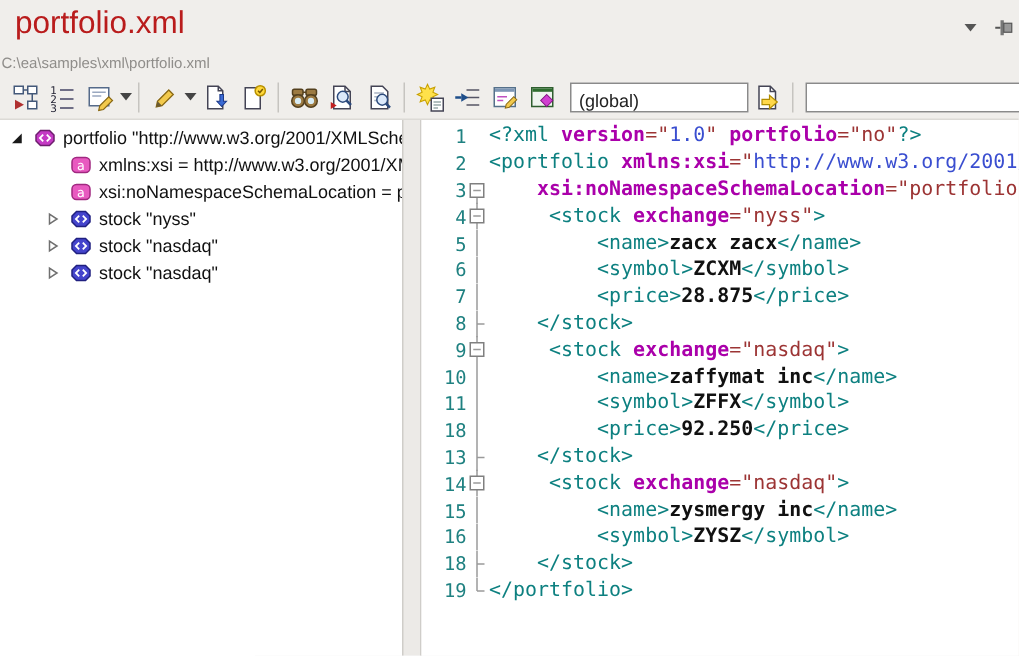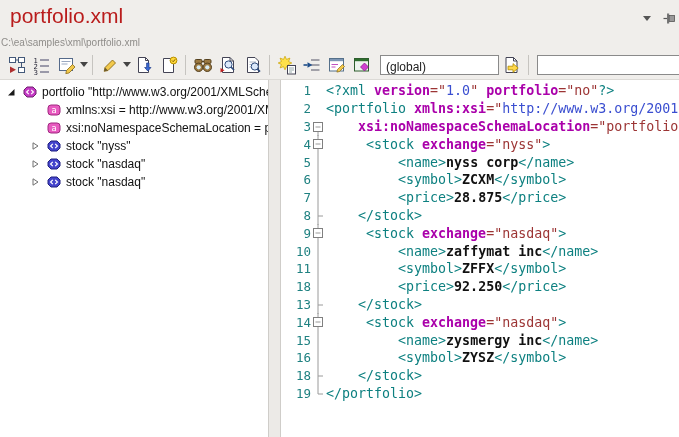--- a/index.html
+++ b/index.html
@@ -278,21 +278,21 @@
             <line x1="3.5" y1="9" x2="8.5" y2="9" stroke="#9a9a9a"></line>
           </svg></span><span class="code-text"><span class="sg-plain">    </span><span class="sg-attr">xsi:noNamespaceSchemaLocation</span><span class="sg-val">="portfolio.xsd"</span></span></div>
       <div class="code-line"><span class="ln">4</span><span class="fold"><svg width="14" height="18" viewBox="0 0 14 18">
             <line x1="6" y1="0" x2="6" y2="4.5" stroke="#9a9a9a"></line>
             <line x1="6" y1="13.5" x2="6" y2="18" stroke="#9a9a9a"></line>
             <rect x="1.5" y="4.5" width="9" height="9" fill="#fff" stroke="#808080"></rect>
             <line x1="3.5" y1="9" x2="8.5" y2="9" stroke="#9a9a9a"></line>
           </svg></span><span class="code-text"><span class="sg-plain">     </span><span class="sg-tag">&lt;stock </span><span class="sg-attr">exchange</span><span class="sg-val">="nyss"</span><span class="sg-tag">&gt;</span></span></div>
       <div class="code-line"><span class="ln">5</span><span class="fold"><svg width="14" height="18" viewBox="0 0 14 18">
             <line x1="6" y1="0" x2="6" y2="18" stroke="#9a9a9a"></line>
-          </svg></span><span class="code-text"><span class="sg-plain">         </span><span class="sg-tag">&lt;name&gt;</span><span class="sg-text">nyss corp</span><span class="sg-tag">&lt;/name&gt;</span></span></div>
+          </svg></span><span class="code-text"><span class="sg-plain">         </span><span class="sg-tag">&lt;name&gt;</span><span class="sg-text">zacx zacx</span><span class="sg-tag">&lt;/name&gt;</span></span></div>
       <div class="code-line"><span class="ln">6</span><span class="fold"><svg width="14" height="18" viewBox="0 0 14 18">
             <line x1="6" y1="0" x2="6" y2="18" stroke="#9a9a9a"></line>
           </svg></span><span class="code-text"><span class="sg-plain">         </span><span class="sg-tag">&lt;symbol&gt;</span><span class="sg-text">ZCXM</span><span class="sg-tag">&lt;/symbol&gt;</span></span></div>
       <div class="code-line"><span class="ln">7</span><span class="fold"><svg width="14" height="18" viewBox="0 0 14 18">
             <line x1="6" y1="0" x2="6" y2="18" stroke="#9a9a9a"></line>
           </svg></span><span class="code-text"><span class="sg-plain">         </span><span class="sg-tag">&lt;price&gt;</span><span class="sg-text">28.875</span><span class="sg-tag">&lt;/price&gt;</span></span></div>
       <div class="code-line"><span class="ln">8</span><span class="fold"><svg width="14" height="18" viewBox="0 0 14 18">
             <line x1="6" y1="0" x2="6" y2="18" stroke="#9a9a9a"></line>
             <line x1="6" y1="9" x2="11" y2="9" stroke="#9a9a9a"></line>
           </svg></span><span class="code-text"><span class="sg-plain">    </span><span class="sg-tag">&lt;/stock&gt;</span></span></div>

